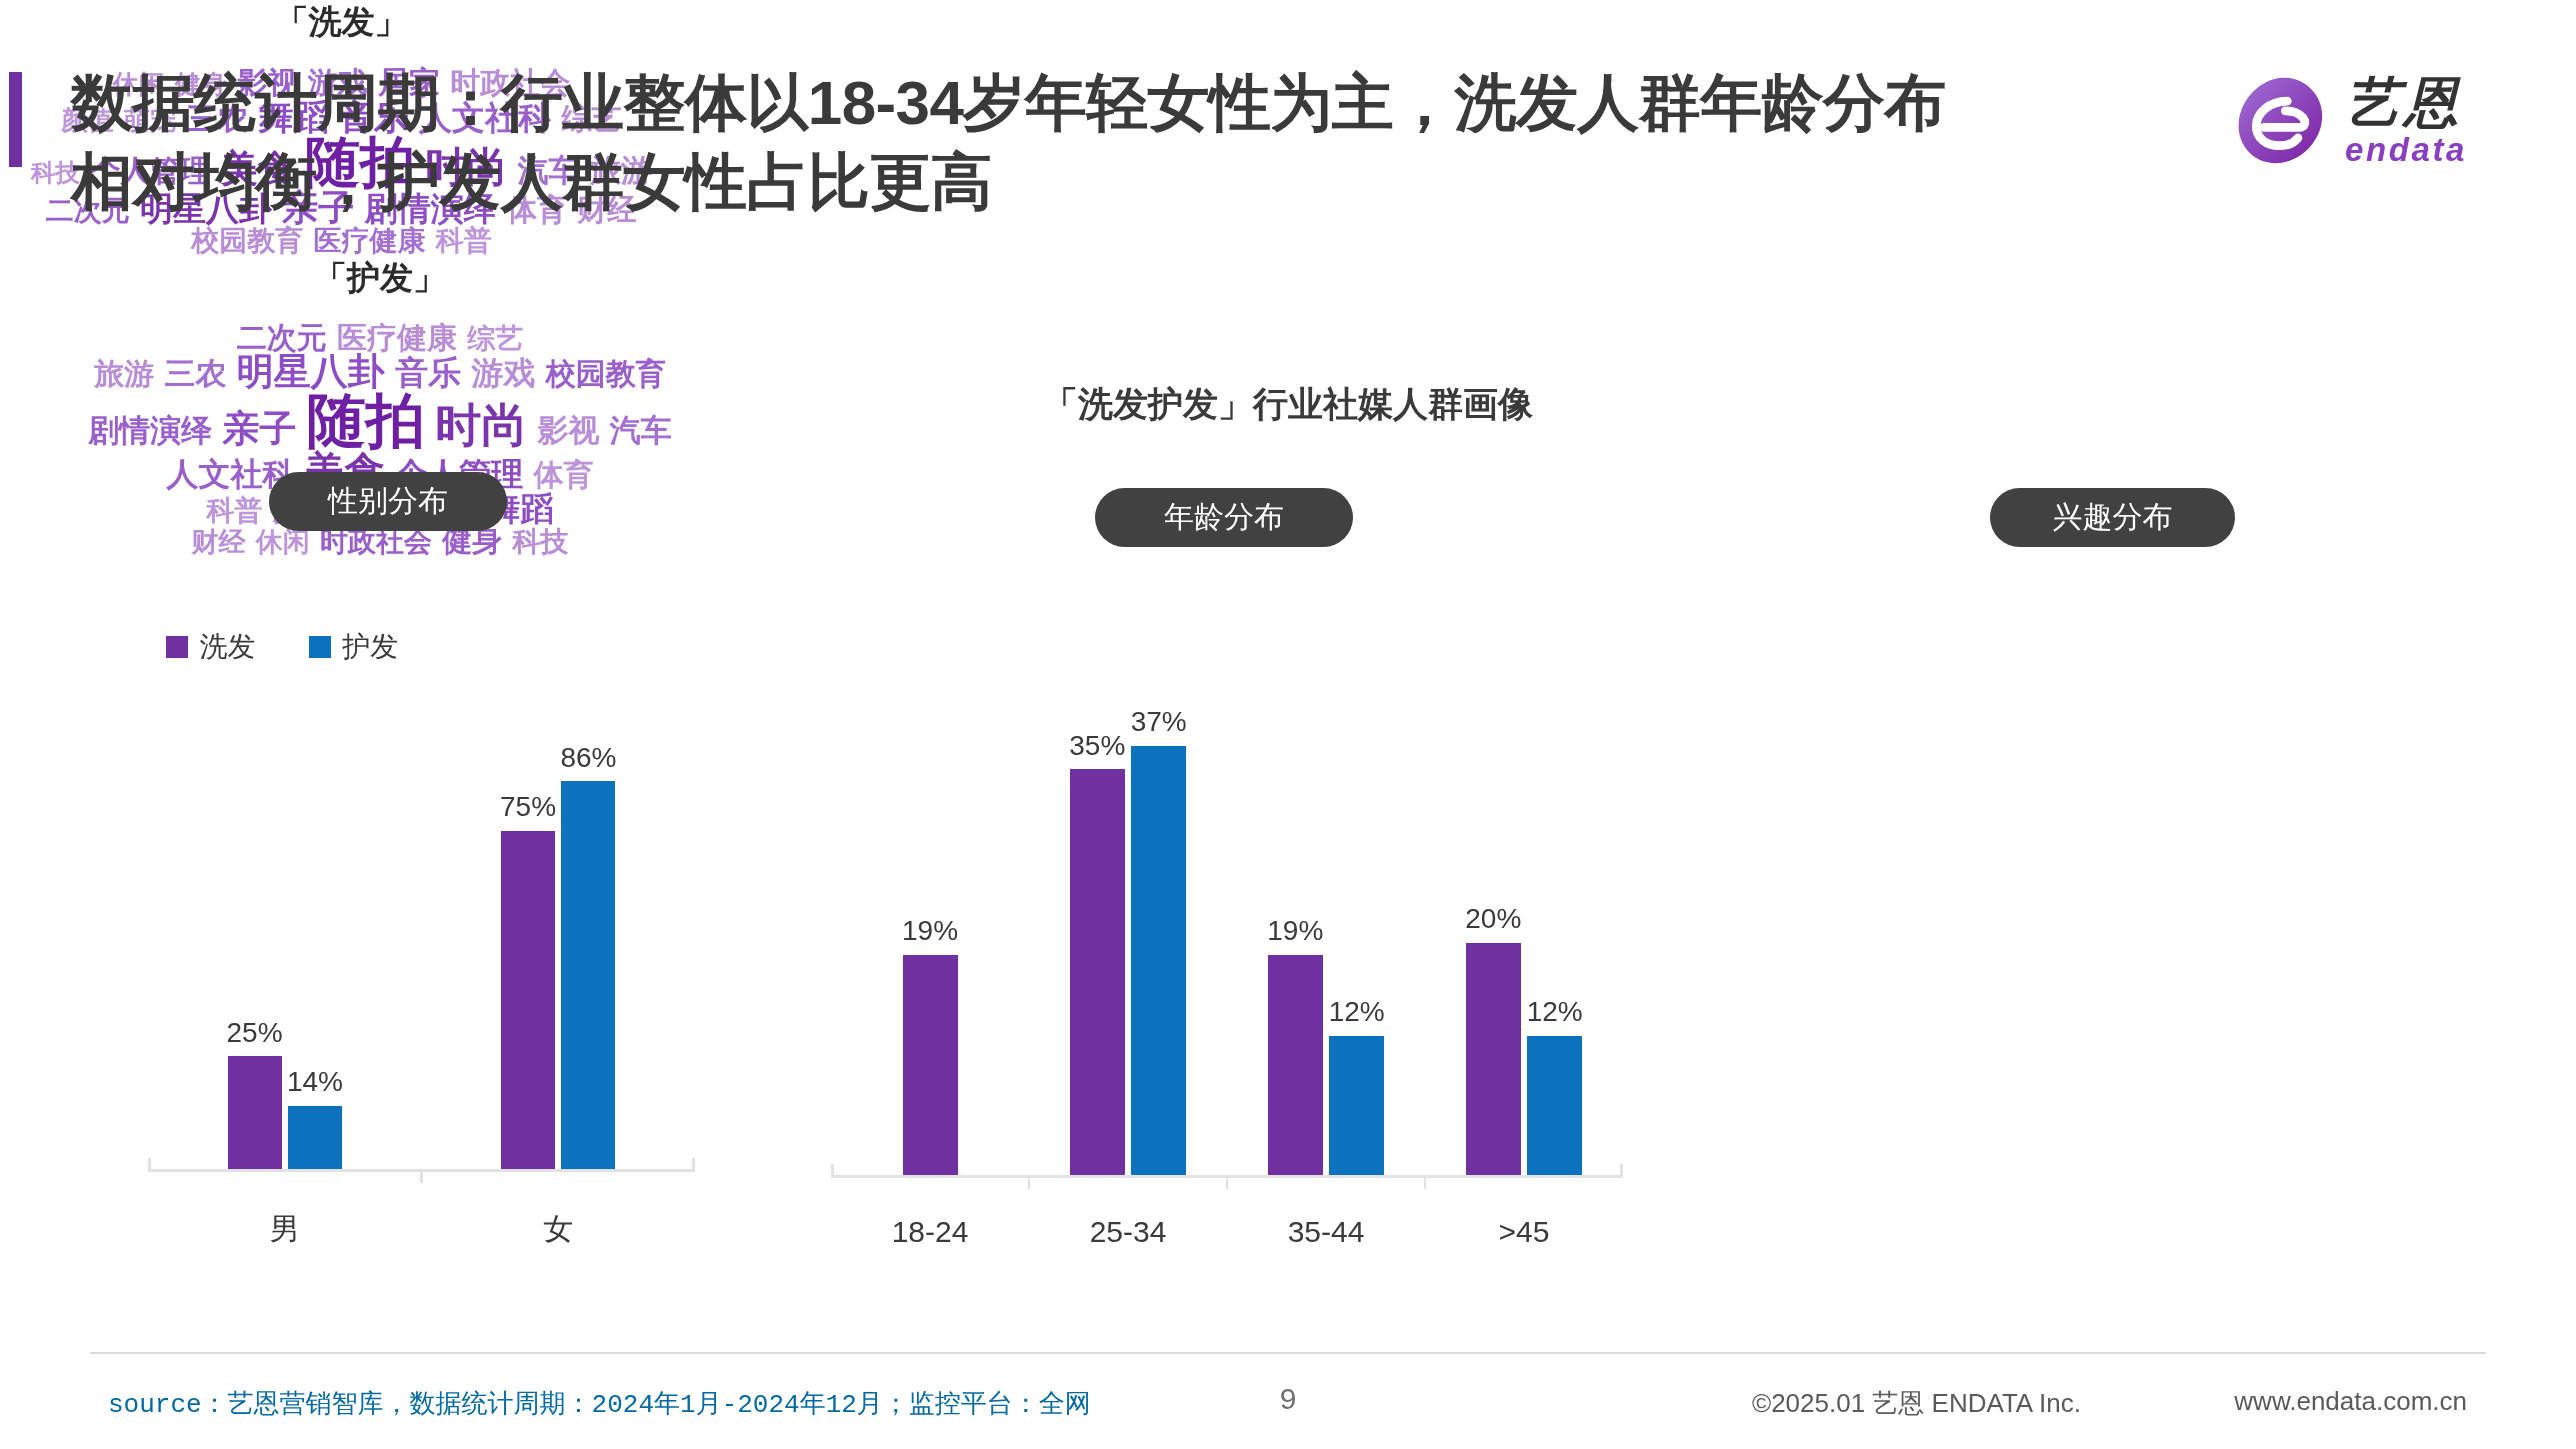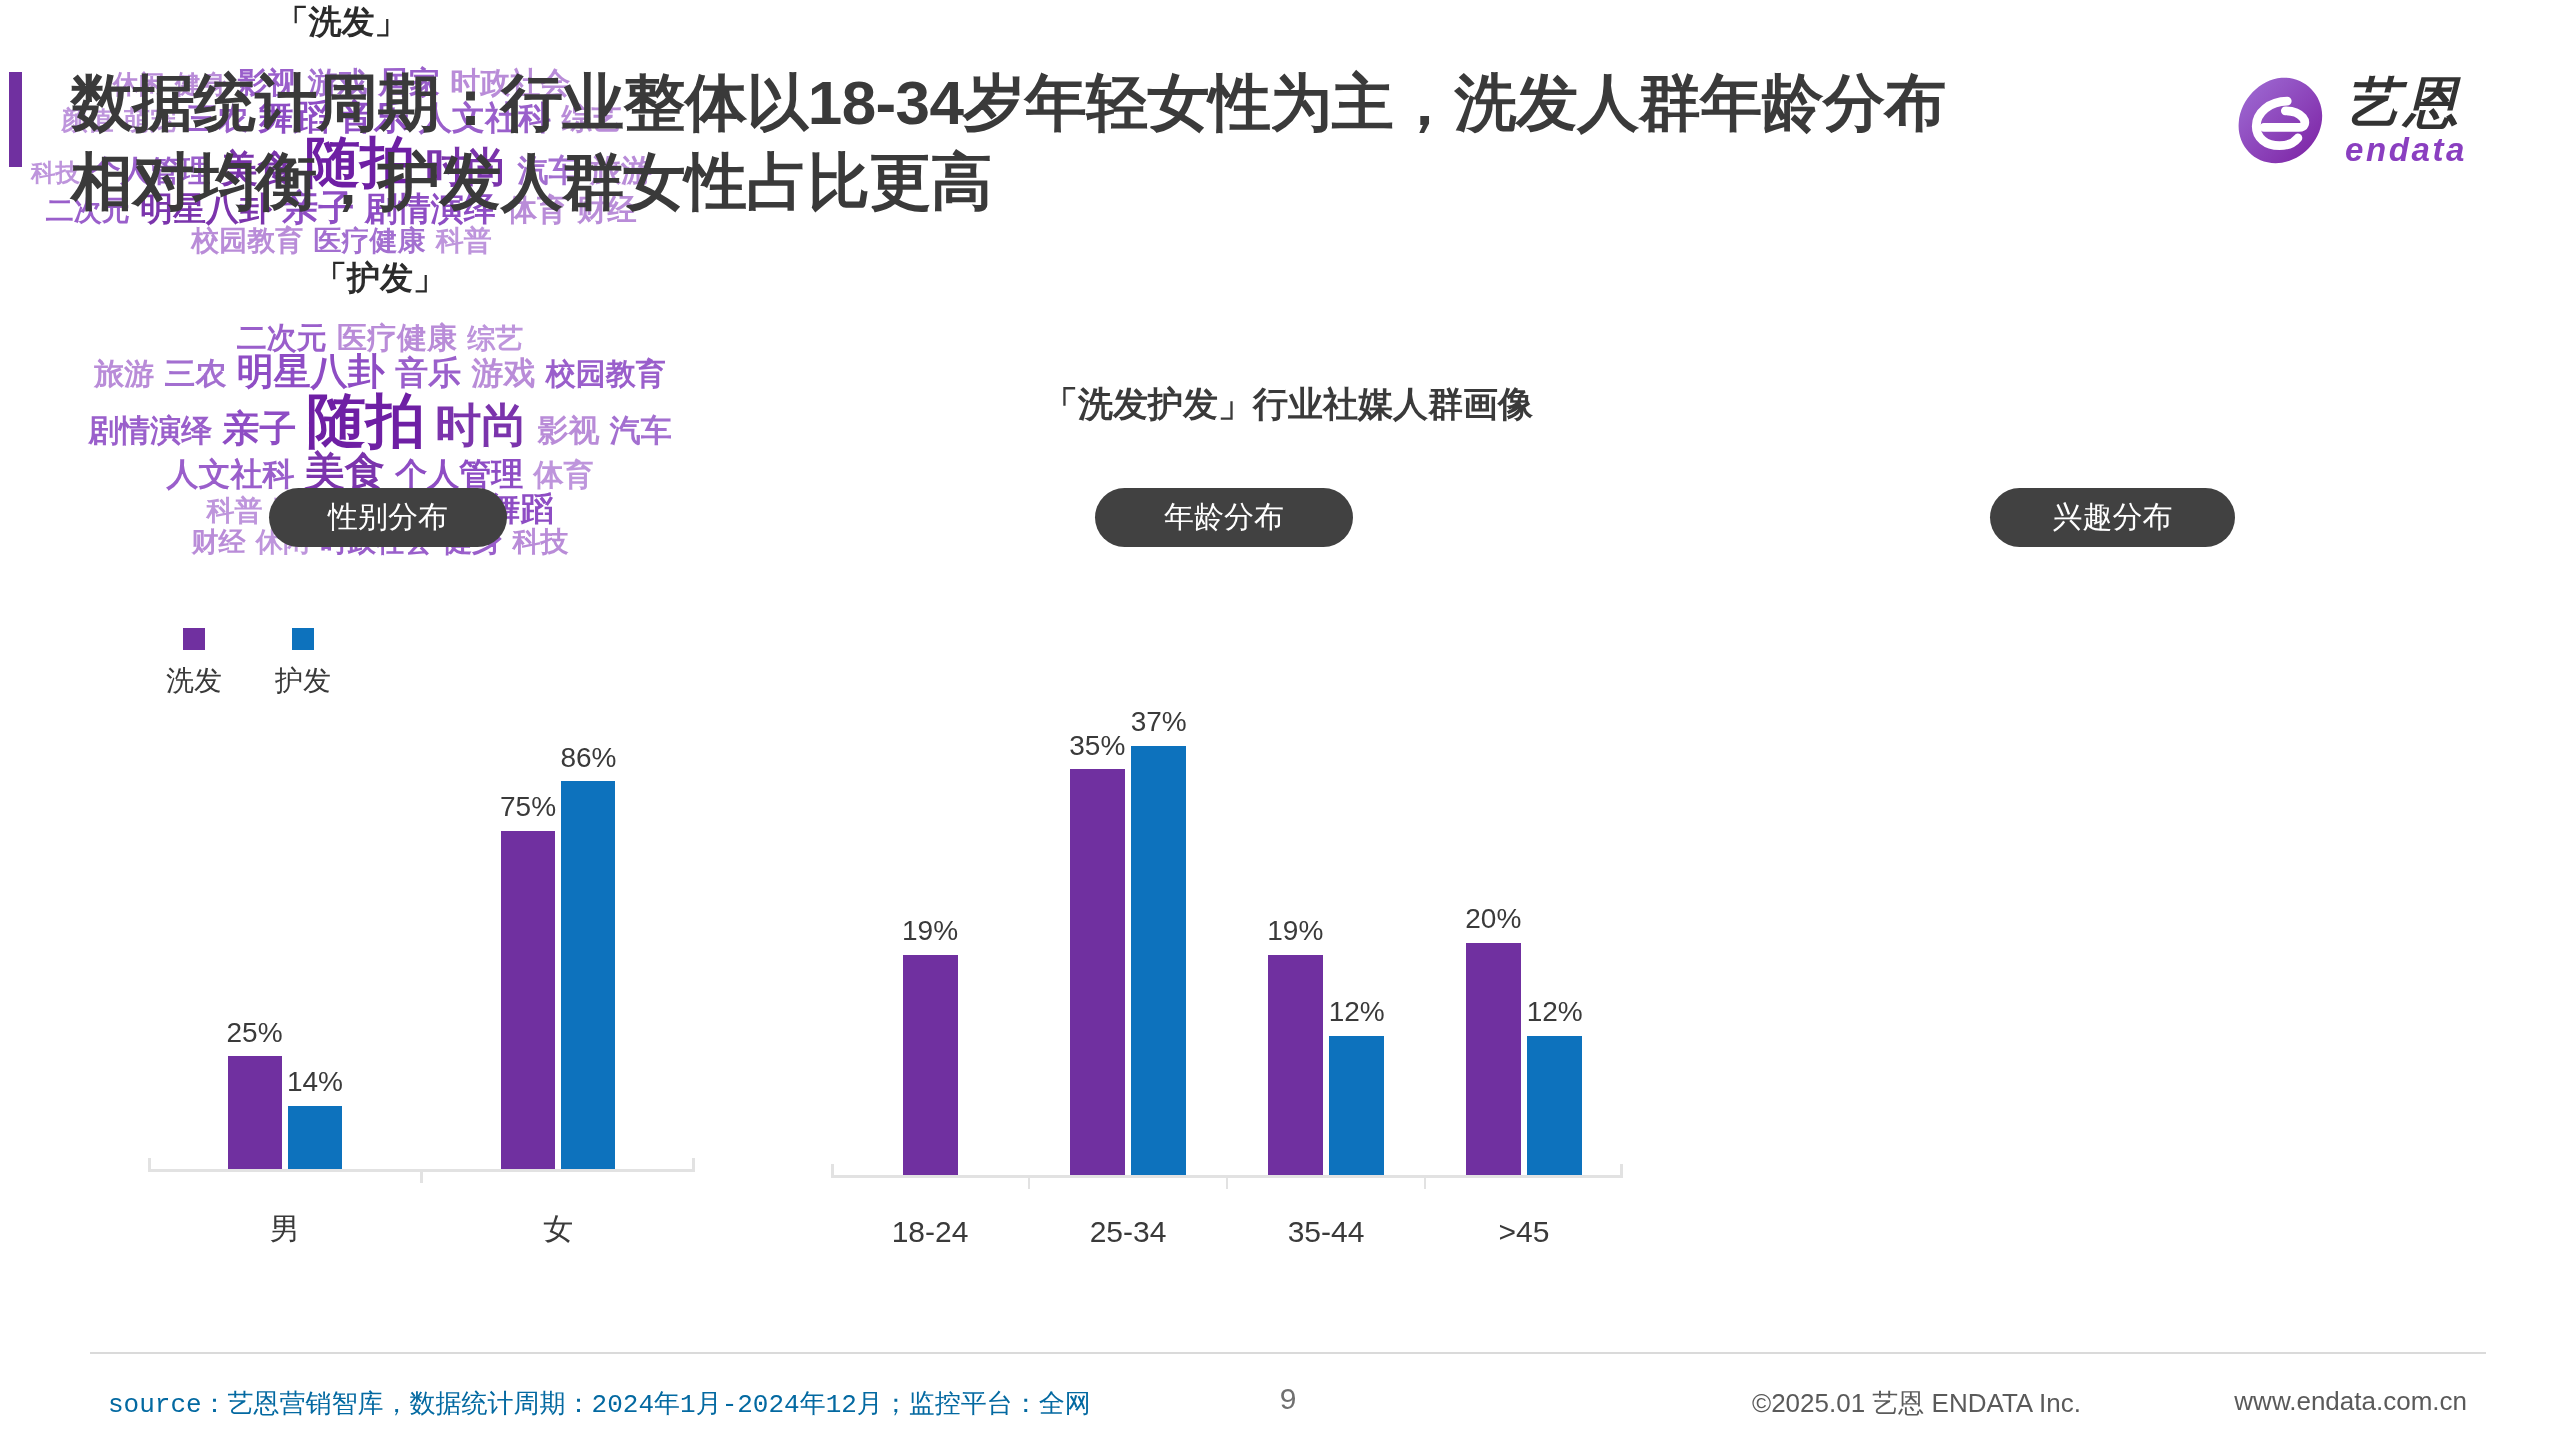--- a/index.html
+++ b/index.html
@@ -28,27 +28,27 @@
   .block-title{
     position:absolute;left:0;right:0;top:381px;text-align:center;
     font-size:35px;font-weight:bold;color:#3A3A3A;
   }
 
   
   .pill{
     position:absolute;height:59px;border-radius:30px;background:#414141;
     color:#ffffff;font-size:30px;display:flex;align-items:center;justify-content:center;
   }
-  #pill-gender{left:269px;top:488px;width:238px;}
+  #pill-gender{left:269px;top:472px;width:238px;}
   #pill-age{left:1095px;top:488px;width:258px;}
   #pill-interest{left:1990px;top:488px;width:245px;}
 
   
   .legend{position:absolute;left:166px;top:628px;display:flex;gap:53px;align-items:center;}
-  .legend-item{display:flex;align-items:center;gap:11.6px;flex-direction:column;}
+  .legend-item{display:flex;align-items:center;gap:11.6px;}
   .legend-swatch{width:22px;height:22px;display:inline-block;}
   .legend-label{font-size:28px;color:#3A3A3A;}
 
   
   .chart{position:absolute;}
   #chart-gender{left:148px;top:670px;width:547px;height:502px;}
   #chart-age{left:831px;top:663px;width:792px;height:515px;}
   .plot{position:relative;width:100%;height:100%;}
   .axis-line{position:absolute;left:0;right:0;bottom:0;height:2.6px;background:#E2E2E2;}
   .axis-end{position:absolute;bottom:0;width:2.6px;height:14px;background:#E2E2E2;}

